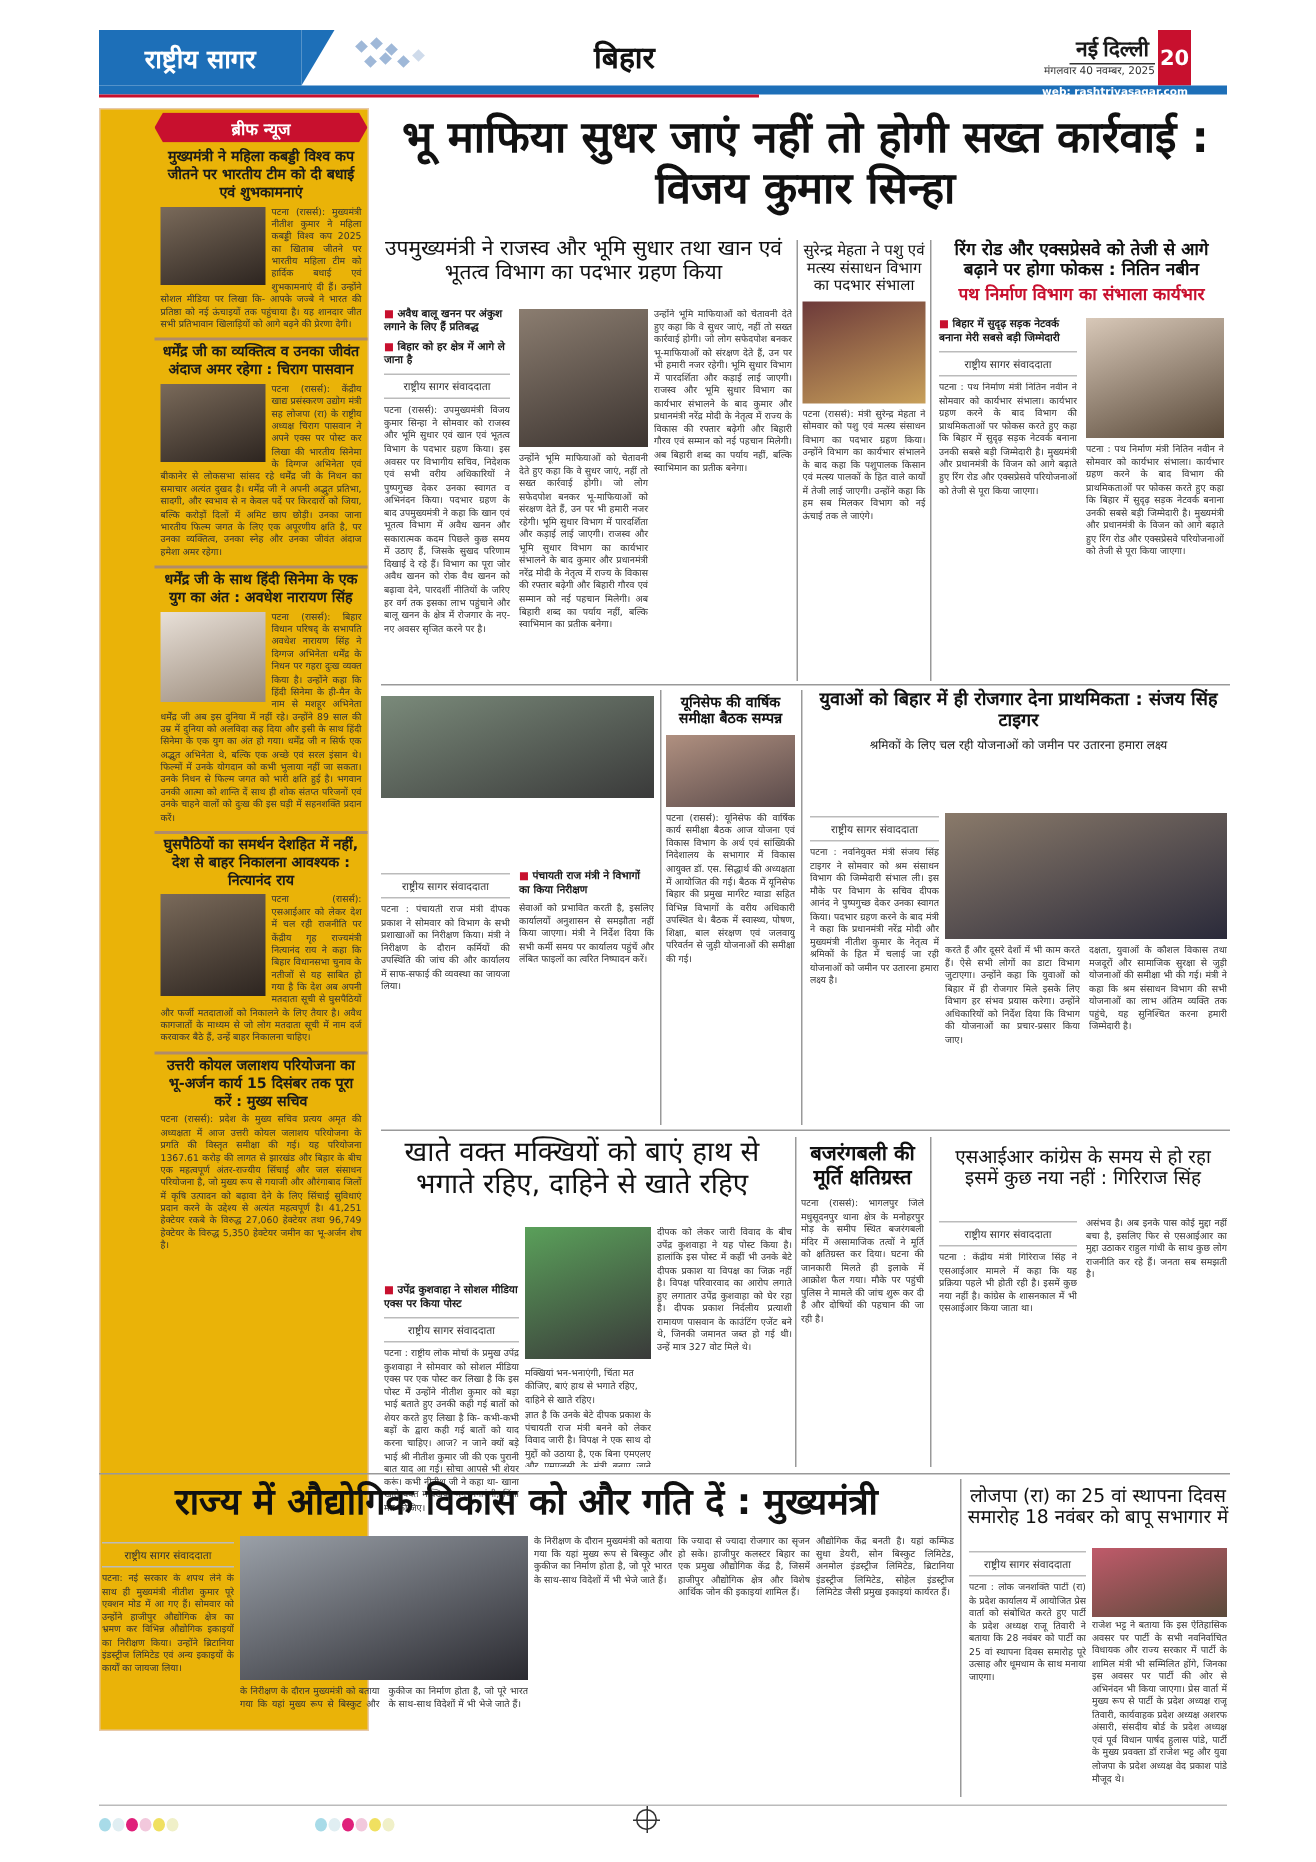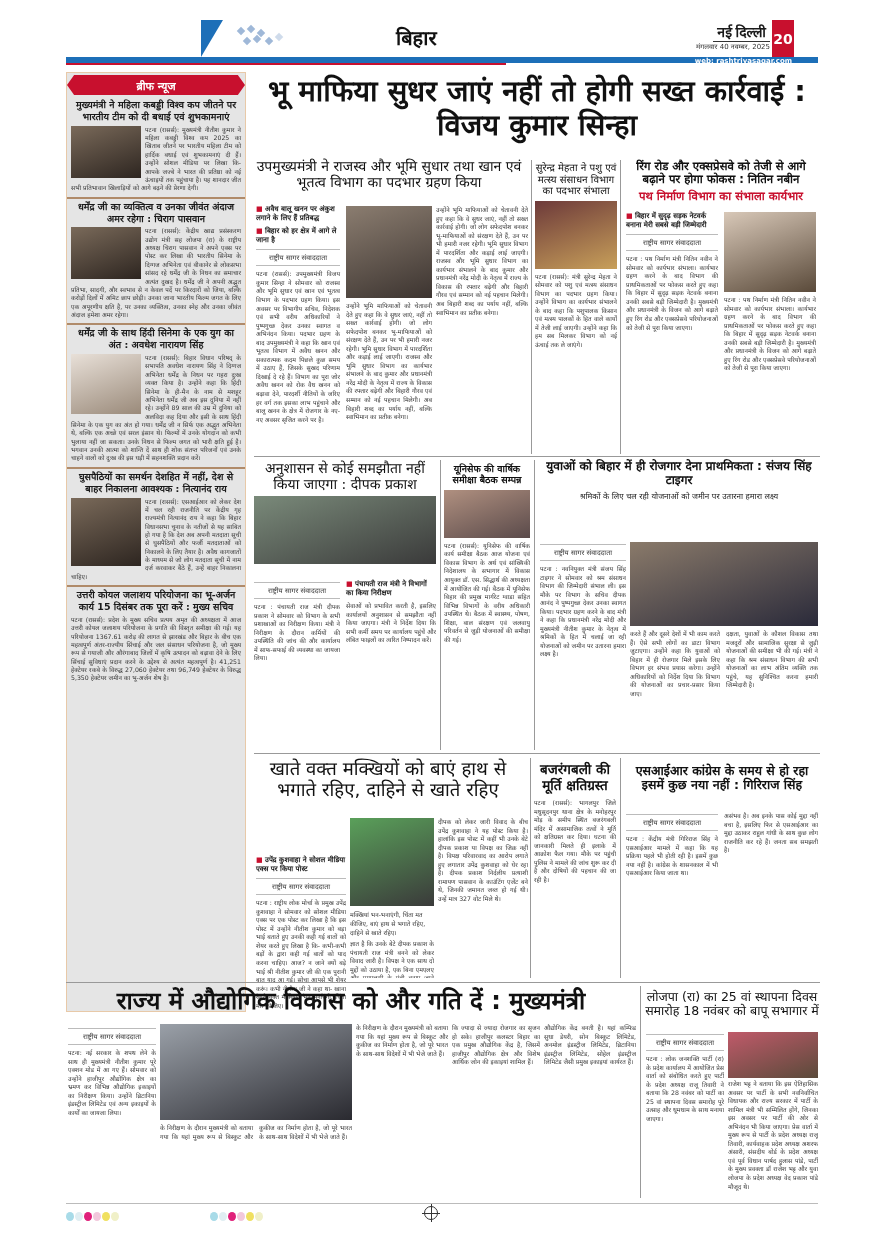--- a/index.html
+++ b/index.html
@@ -15,21 +15,21 @@
   .dots-deco span { position: absolute; width: 6px; height: 6px; background: #9fb8d8; transform: rotate(45deg); }
   .section-name { position: absolute; left: 330px; top: 4px; font-family: "DejaVu Serif", serif; font-weight: bold; font-size: 20px; color: #111; }
   .city { position: absolute; right: 48px; top: 2px; font-family: Liberation Serif, serif; font-weight: bold; font-size: 14px; border-bottom: 1px solid #333; padding: 0 4px; }
   .dateline { position: absolute; right: 48px; top: 22px; font-size: 7px; color: #333; }
   .page-no { position: absolute; right: 24px; top: 0; width: 22px; height: 37px; background: #c8102e; color: #fff; font-weight: bold; font-size: 14px; display: flex; align-items: center; justify-content: center; }
   .blue-rule { position: absolute; left: 0; top: 37px; width: 752px; height: 6px; background: #1d6fb8; }
   .red-rule { position: absolute; left: 0; top: 43px; width: 440px; height: 2px; background: #c8102e; }
   .web { position: absolute; right: 26px; top: 37px; font-size: 7px; color: #fff; font-weight: bold; }
 
   
-  .leftcol { position: absolute; left: 66px; top: 72px; width: 180px; height: 940px; background: #e5e5e5; border: 1px solid #e8c9a8; }
+  .leftcol { position: absolute; left: 66px; top: 72px; width: 180px; height: 1082px; background: #eab308; border: 1px solid #e8c9a8; padding-left: 36px; }
   .brief-banner { height: 20px; margin: 2px 0; background: #c8102e; color: #fff; font-weight: bold; font-size: 11px; display: flex; align-items: center; justify-content: center; clip-path: polygon(4% 0, 96% 0, 100% 50%, 96% 100%, 4% 100%, 0 50%); }
   .brief { padding: 2px 4px 4px; border-bottom: 2px solid #b08b6a; }
   .brief h3 { font-size: 9.5px; font-weight: bold; text-align: center; line-height: 1.25; margin-bottom: 3px; }
   .brief .photo { float: left; width: 70px; height: 52px; margin: 0 4px 2px 0; background: linear-gradient(160deg,#7a6a5a,#2d2520); }
   .brief p { font-size: 6.2px; line-height: 1.35; text-align: justify; color: #333; }
   .brief.tall .photo { height: 60px; }
 
   
   .art { position: absolute; }
   .headline { font-family: "DejaVu Sans", sans-serif; font-weight: bold; color: #111; text-align: center; line-height: 1.15; }
@@ -47,20 +47,21 @@
   .regmark { position: absolute; top: 1212px; display: flex; gap: 1px; }
   .regmark span { width: 8px; height: 9px; border-radius: 50%; display: inline-block; }
   .crosshair { position: absolute; left: 424px; top: 1206px; width: 14px; height: 14px; border: 1px solid #333; border-radius: 50%; }
   .crosshair::before { content: ""; position: absolute; left: 6px; top: -3px; width: 1px; height: 18px; background: #333; }
   .crosshair::after { content: ""; position: absolute; top: 6px; left: -3px; height: 1px; width: 18px; background: #333; }
 </style>
 </head>
 <body>
 
 <div class="masthead">
+  <div class="brand">राष्ट्रीय सागर</div>
   <div class="brand-wedge"></div>
   <div class="dots-deco">
     <span style="left:4px;top:2px"></span>
       <span style="left:14px;top:0px"></span>
       <span style="left:24px;top:4px"></span>
     <span style="left:10px;top:12px"></span>
       <span style="left:20px;top:10px"></span>
       <span style="left:32px;top:12px"></span>
       <span style="left:42px;top:8px;opacity:.5"></span>
   </div>
@@ -145,21 +146,20 @@
   <div class="body" style="height:170px;overflow:hidden">पटना : पथ निर्माण मंत्री नितिन नवीन ने सोमवार को कार्यभार संभाला। कार्यभार ग्रहण करने के बाद विभाग की प्राथमिकताओं पर फोकस करते हुए कहा कि बिहार में सुदृढ़ सड़क नेटवर्क बनाना उनकी सबसे बड़ी जिम्मेदारी है। मुख्यमंत्री और प्रधानमंत्री के विजन को आगे बढ़ाते हुए रिंग रोड और एक्सप्रेसवे परियोजनाओं को तेजी से पूरा किया जाएगा।</div>
 </div>
 <div class="art pic" style="left:724px;top:212px;width:92px;height:80px;background:linear-gradient(160deg,#d8c8b8,#5a4a3a)"></div>
 <div class="art" style="left:724px;top:296px;width:92px;height:156px;overflow:hidden">
   <div class="body">पटना : पथ निर्माण मंत्री नितिन नवीन ने सोमवार को कार्यभार संभाला। कार्यभार ग्रहण करने के बाद विभाग की प्राथमिकताओं पर फोकस करते हुए कहा कि बिहार में सुदृढ़ सड़क नेटवर्क बनाना उनकी सबसे बड़ी जिम्मेदारी है। मुख्यमंत्री और प्रधानमंत्री के विजन को आगे बढ़ाते हुए रिंग रोड और एक्सप्रेसवे परियोजनाओं को तेजी से पूरा किया जाएगा।</div>
 </div>
 
 <div class="hrule" style="left:254px;top:456px;width:566px"></div>
 
 <div class="art" style="left:254px;top:460px;width:182px">
-  <div class="headline" style="font-size:14px;font-weight:normal">अनुशासन से कोई समझौता नहीं किया जाएगा : दीपक प्रकाश</div>
   <div class="pic" style="height:68px;margin-top:4px;background:linear-gradient(160deg,#7a8a7a,#3a3a3a)"></div>
 </div>
 <div class="art" style="left:254px;top:578px;width:86px">
   <div class="byline">राष्ट्रीय सागर संवाददाता</div>
   <div class="body" style="height:138px;overflow:hidden">पटना : पंचायती राज मंत्री दीपक प्रकाश ने सोमवार को विभाग के सभी प्रशाखाओं का निरीक्षण किया। मंत्री ने निरीक्षण के दौरान कर्मियों की उपस्थिति की जांच की और कार्यालय में साफ-सफाई की व्यवस्था का जायजा लिया।</div>
 </div>
 <div class="art" style="left:346px;top:580px;width:90px">
   <div class="bullet">पंचायती राज मंत्री ने विभागों का किया निरीक्षण</div>
   <div class="body" style="height:136px;overflow:hidden">सेवाओं को प्रभावित करती है, इसलिए कार्यालयों अनुशासन से समझौता नहीं किया जाएगा। मंत्री ने निर्देश दिया कि सभी कर्मी समय पर कार्यालय पहुंचें और लंबित फाइलों का त्वरित निष्पादन करें।</div>
 </div>
@@ -212,21 +212,21 @@
 <div class="vrule" style="left:530px;top:758px;height:220px"></div>
 
 <div class="art" style="left:534px;top:762px;width:82px">
   <div class="headline" style="font-size:13.5px">बजरंगबली की मूर्ति क्षतिग्रस्त</div>
   <div class="body" style="margin-top:6px;height:160px;overflow:hidden">पटना (रासर्स): भागलपुर जिले मधुसूदनपुर थाना क्षेत्र के मनोहरपुर मोड़ के समीप स्थित बजरंगबली मंदिर में असामाजिक तत्वों ने मूर्ति को क्षतिग्रस्त कर दिया। घटना की जानकारी मिलते ही इलाके में आक्रोश फैल गया। मौके पर पहुंची पुलिस ने मामले की जांच शुरू कर दी है और दोषियों की पहचान की जा रही है।</div>
 </div>
 
 <div class="vrule" style="left:620px;top:758px;height:220px"></div>
 
 <div class="art" style="left:624px;top:764px;width:196px">
-  <div class="headline" style="font-size:12.5px;font-weight:bold">एसआईआर कांग्रेस के समय से हो रहा इसमें कुछ नया नहीं : गिरिराज सिंह</div>
+  <div class="headline" style="font-size:12.5px;font-weight:normal">एसआईआर कांग्रेस के समय से हो रहा इसमें कुछ नया नहीं : गिरिराज सिंह</div>
 </div>
 <div class="art" style="left:626px;top:810px;width:92px">
   <div class="byline">राष्ट्रीय सागर संवाददाता</div>
   <div class="body" style="height:138px;overflow:hidden">पटना : केंद्रीय मंत्री गिरिराज सिंह ने एसआईआर मामले में कहा कि यह प्रक्रिया पहले भी होती रही है। इसमें कुछ नया नहीं है। कांग्रेस के शासनकाल में भी एसआईआर किया जाता था।</div>
 </div>
 <div class="art" style="left:724px;top:812px;width:94px;height:166px;overflow:hidden">
   <div class="body">असंभव है। अब इनके पास कोई मुद्दा नहीं बचा है, इसलिए फिर से एसआईआर का मुद्दा उठाकर राहुल गांधी के साथ कुछ लोग राजनीति कर रहे हैं। जनता सब समझती है।</div>
 </div>
 
 <div class="hrule" style="left:66px;top:982px;width:754px"></div>

